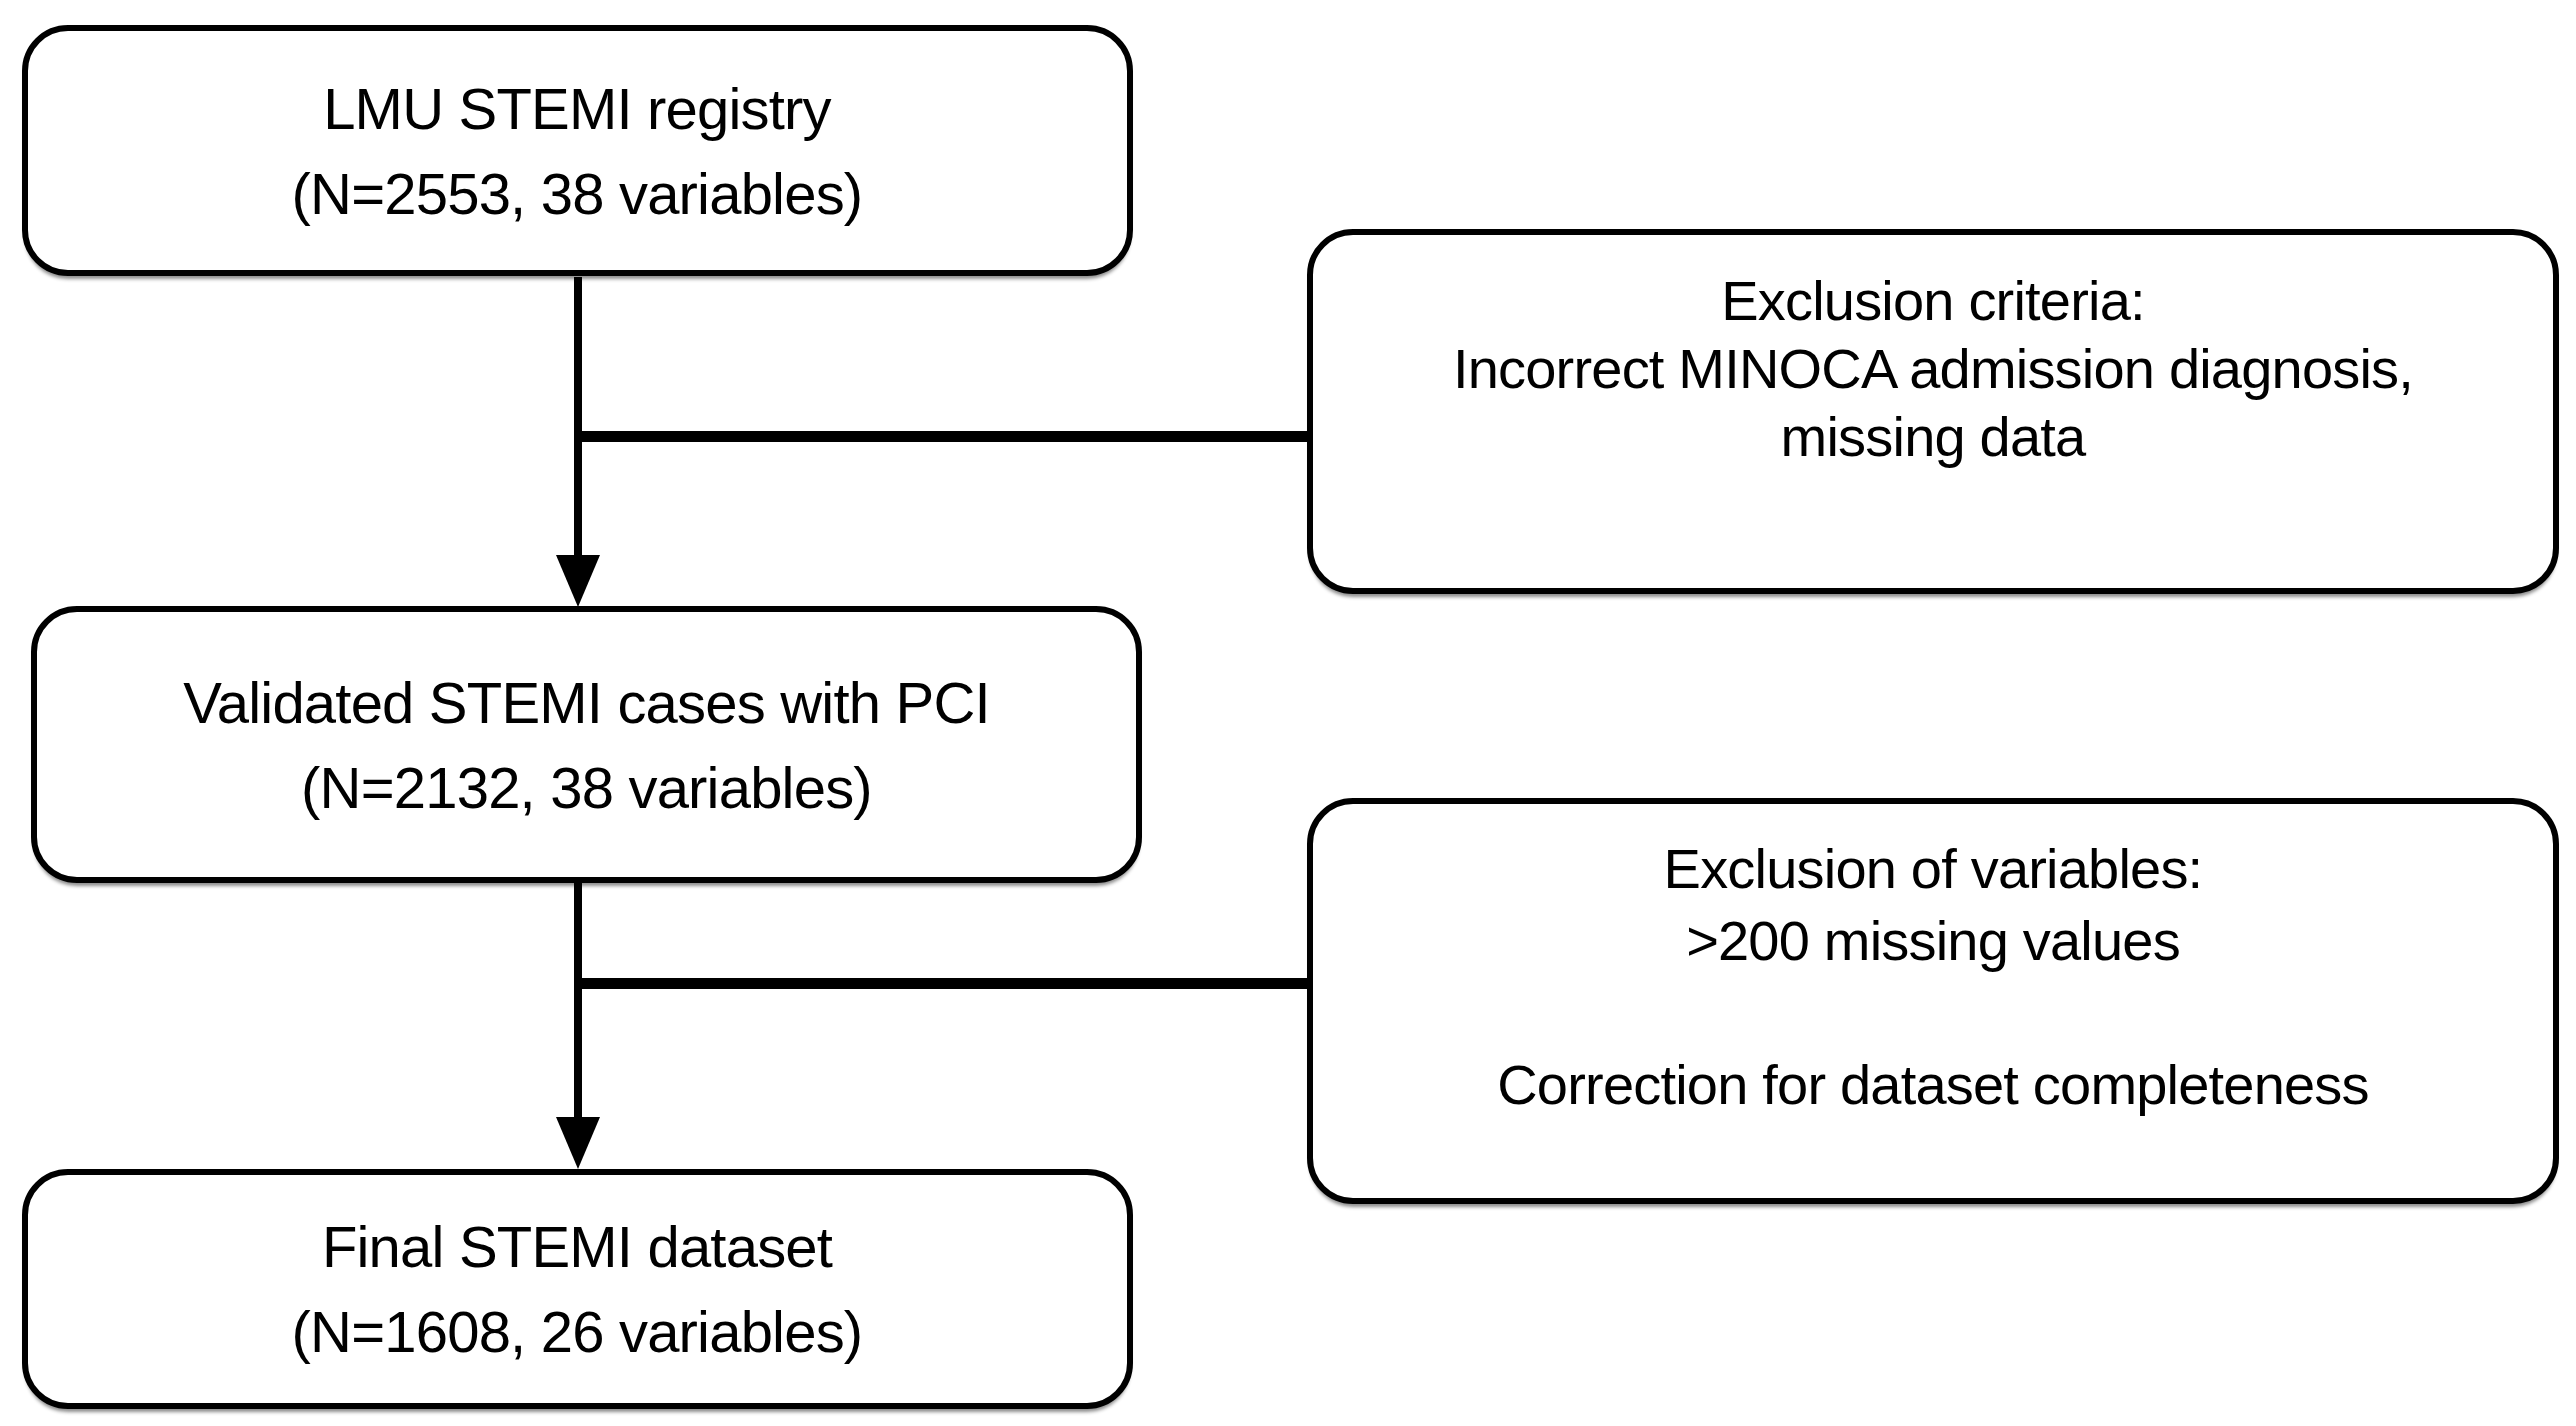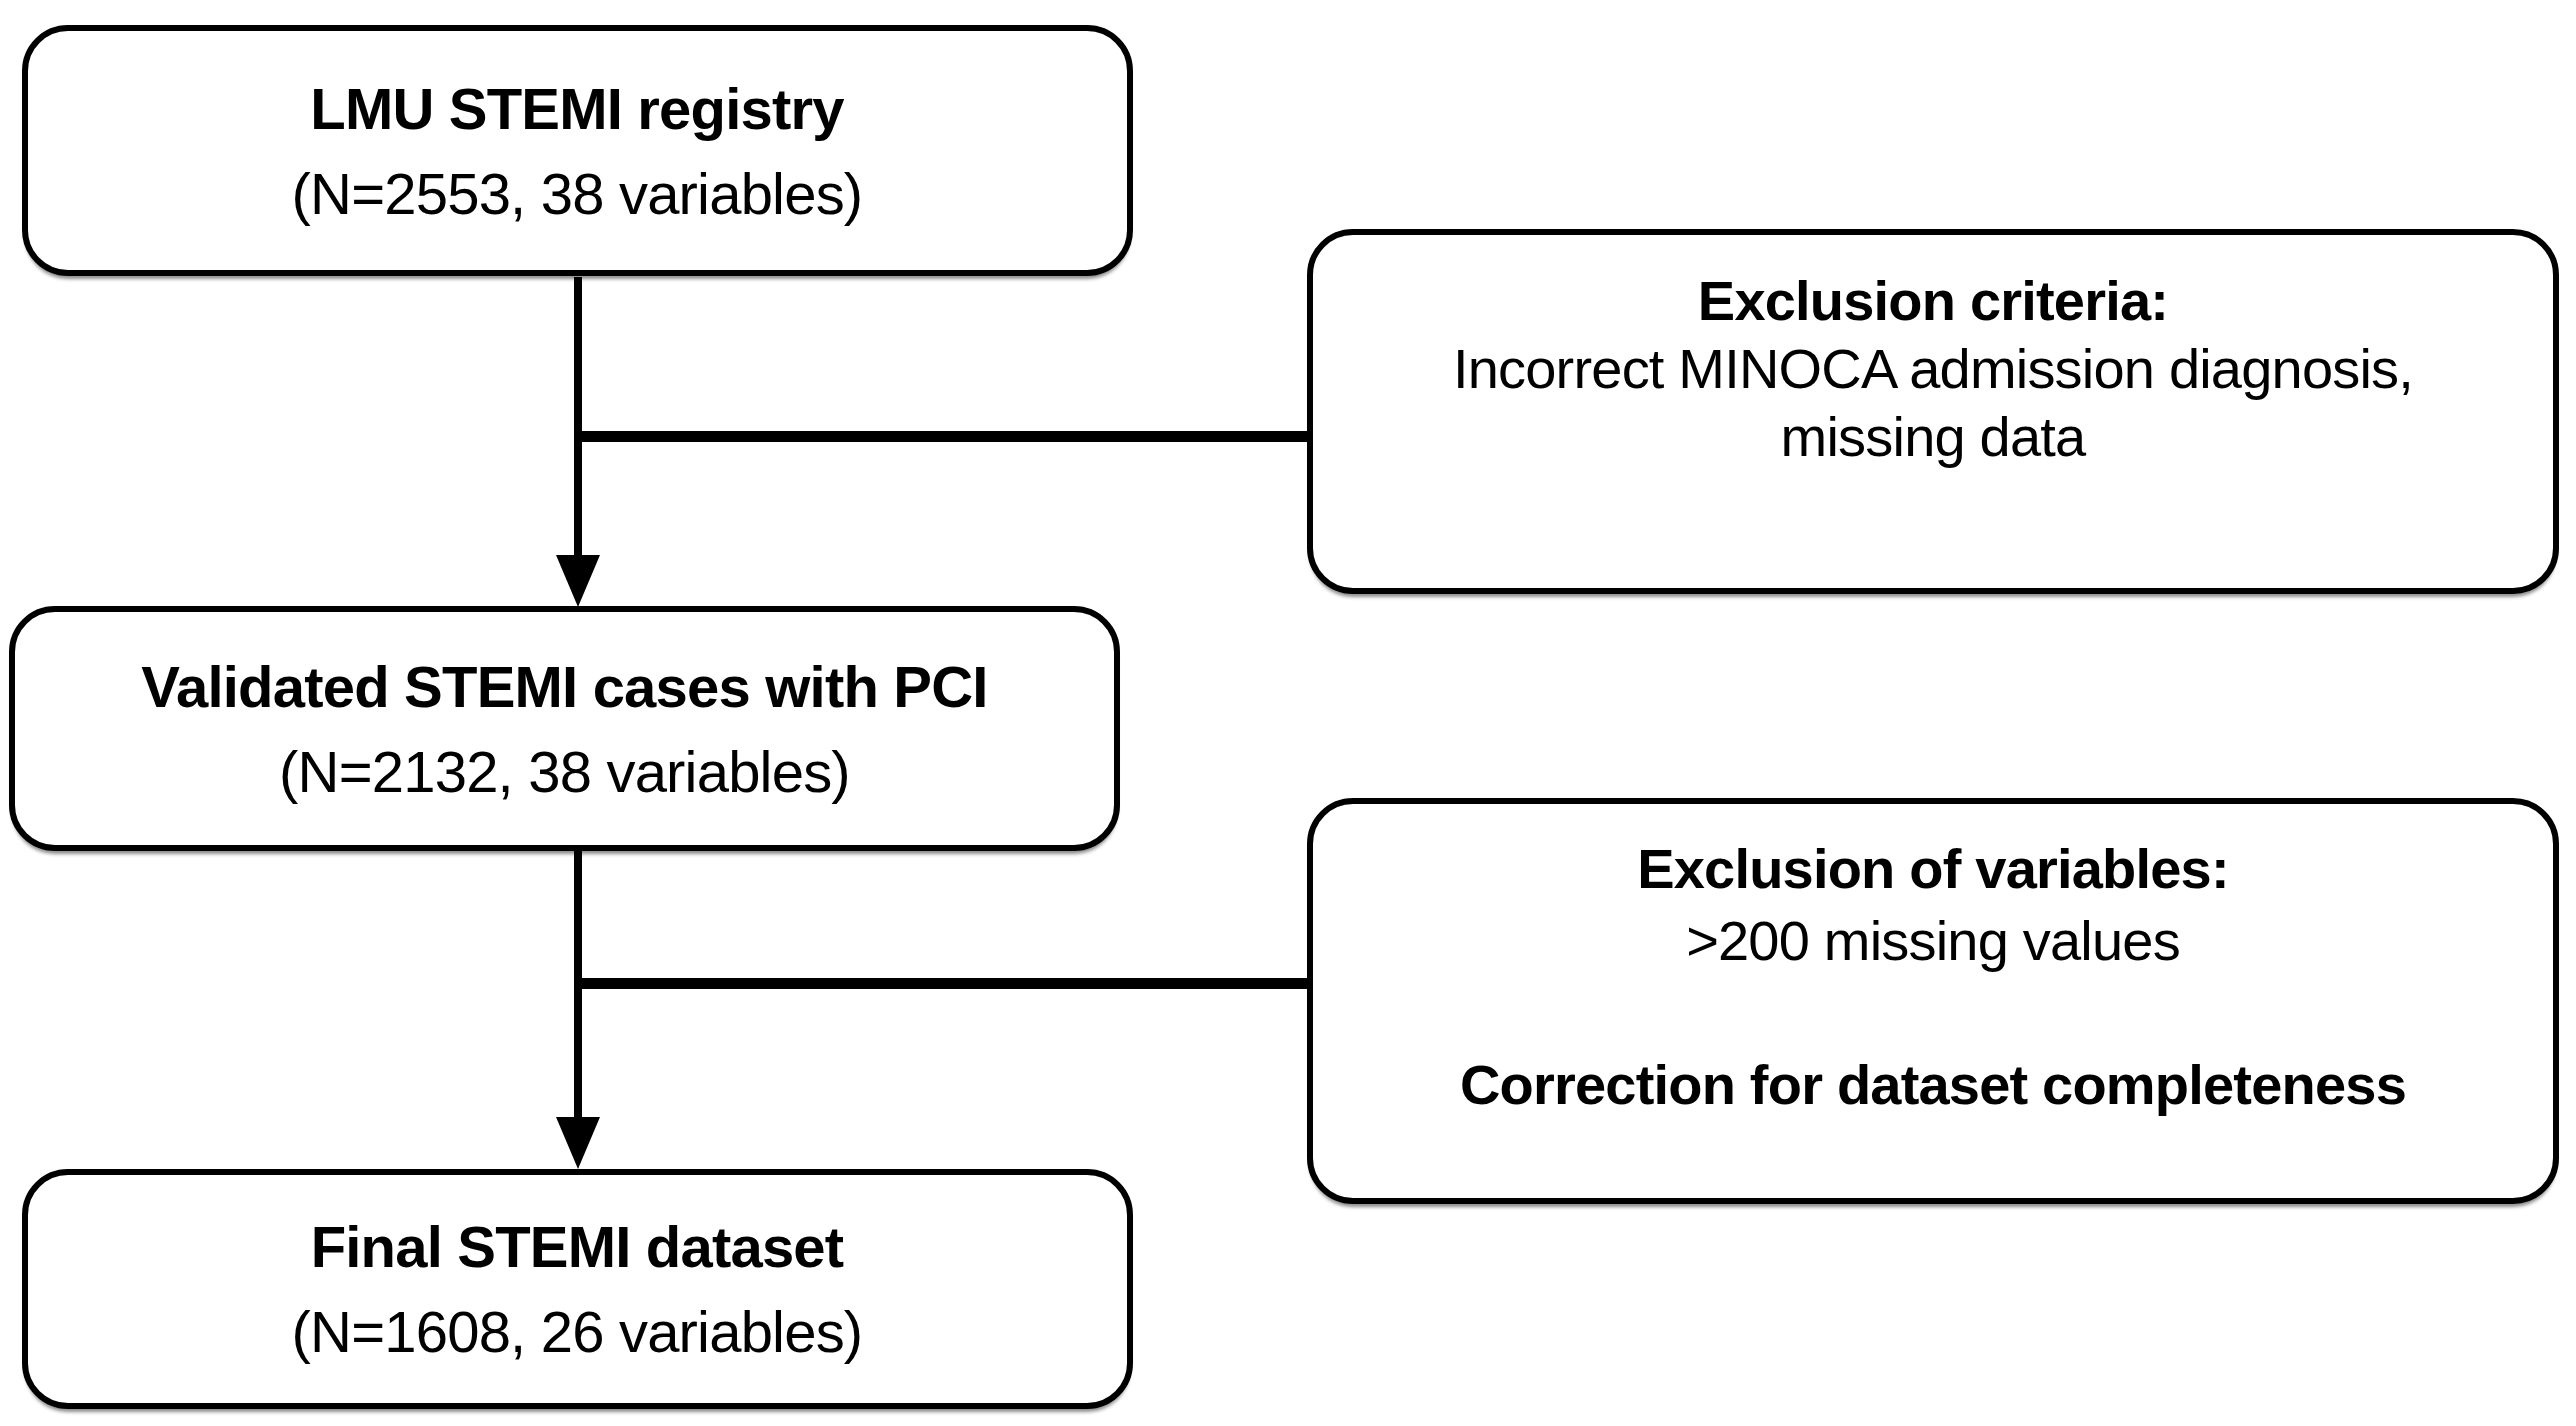--- a/index.html
+++ b/index.html
@@ -34,25 +34,25 @@
     text-align: center;
     font-size: 58px;
     line-height: 85px;
     letter-spacing: -0.8px;
   }
   .sbox {
     text-align: center;
     font-size: 56px;
     letter-spacing: -0.8px;
   }
-  .btitle { font-weight: bold; }
+  .btitle { font-weight: normal; }
   .bsub   { font-weight: normal; }
 
   .box1 { left: 21.5px;   top: 25px;   width: 1111px; height: 251px; }
-  .box2 { left: 9px;   top: 606px;  width: 1111px; height: 245px; }
+  .box2 { left: 31px;   top: 606px;  width: 1111px; height: 277px; }
   .box3 { left: 21.5px;   top: 1169px; width: 1111px; height: 240px; }
 
   .sboxA { left: 1307px; top: 229px;  width: 1252px; height: 365px; padding-top: 32px; line-height: 68px; }
   .sboxB { left: 1307px; top: 798px; width: 1252px; height: 406px; padding-top: 29px; line-height: 72px; }
   .spacer { height: 72px; }
 
   
   .line {
     position: absolute;
     background: #000000;

